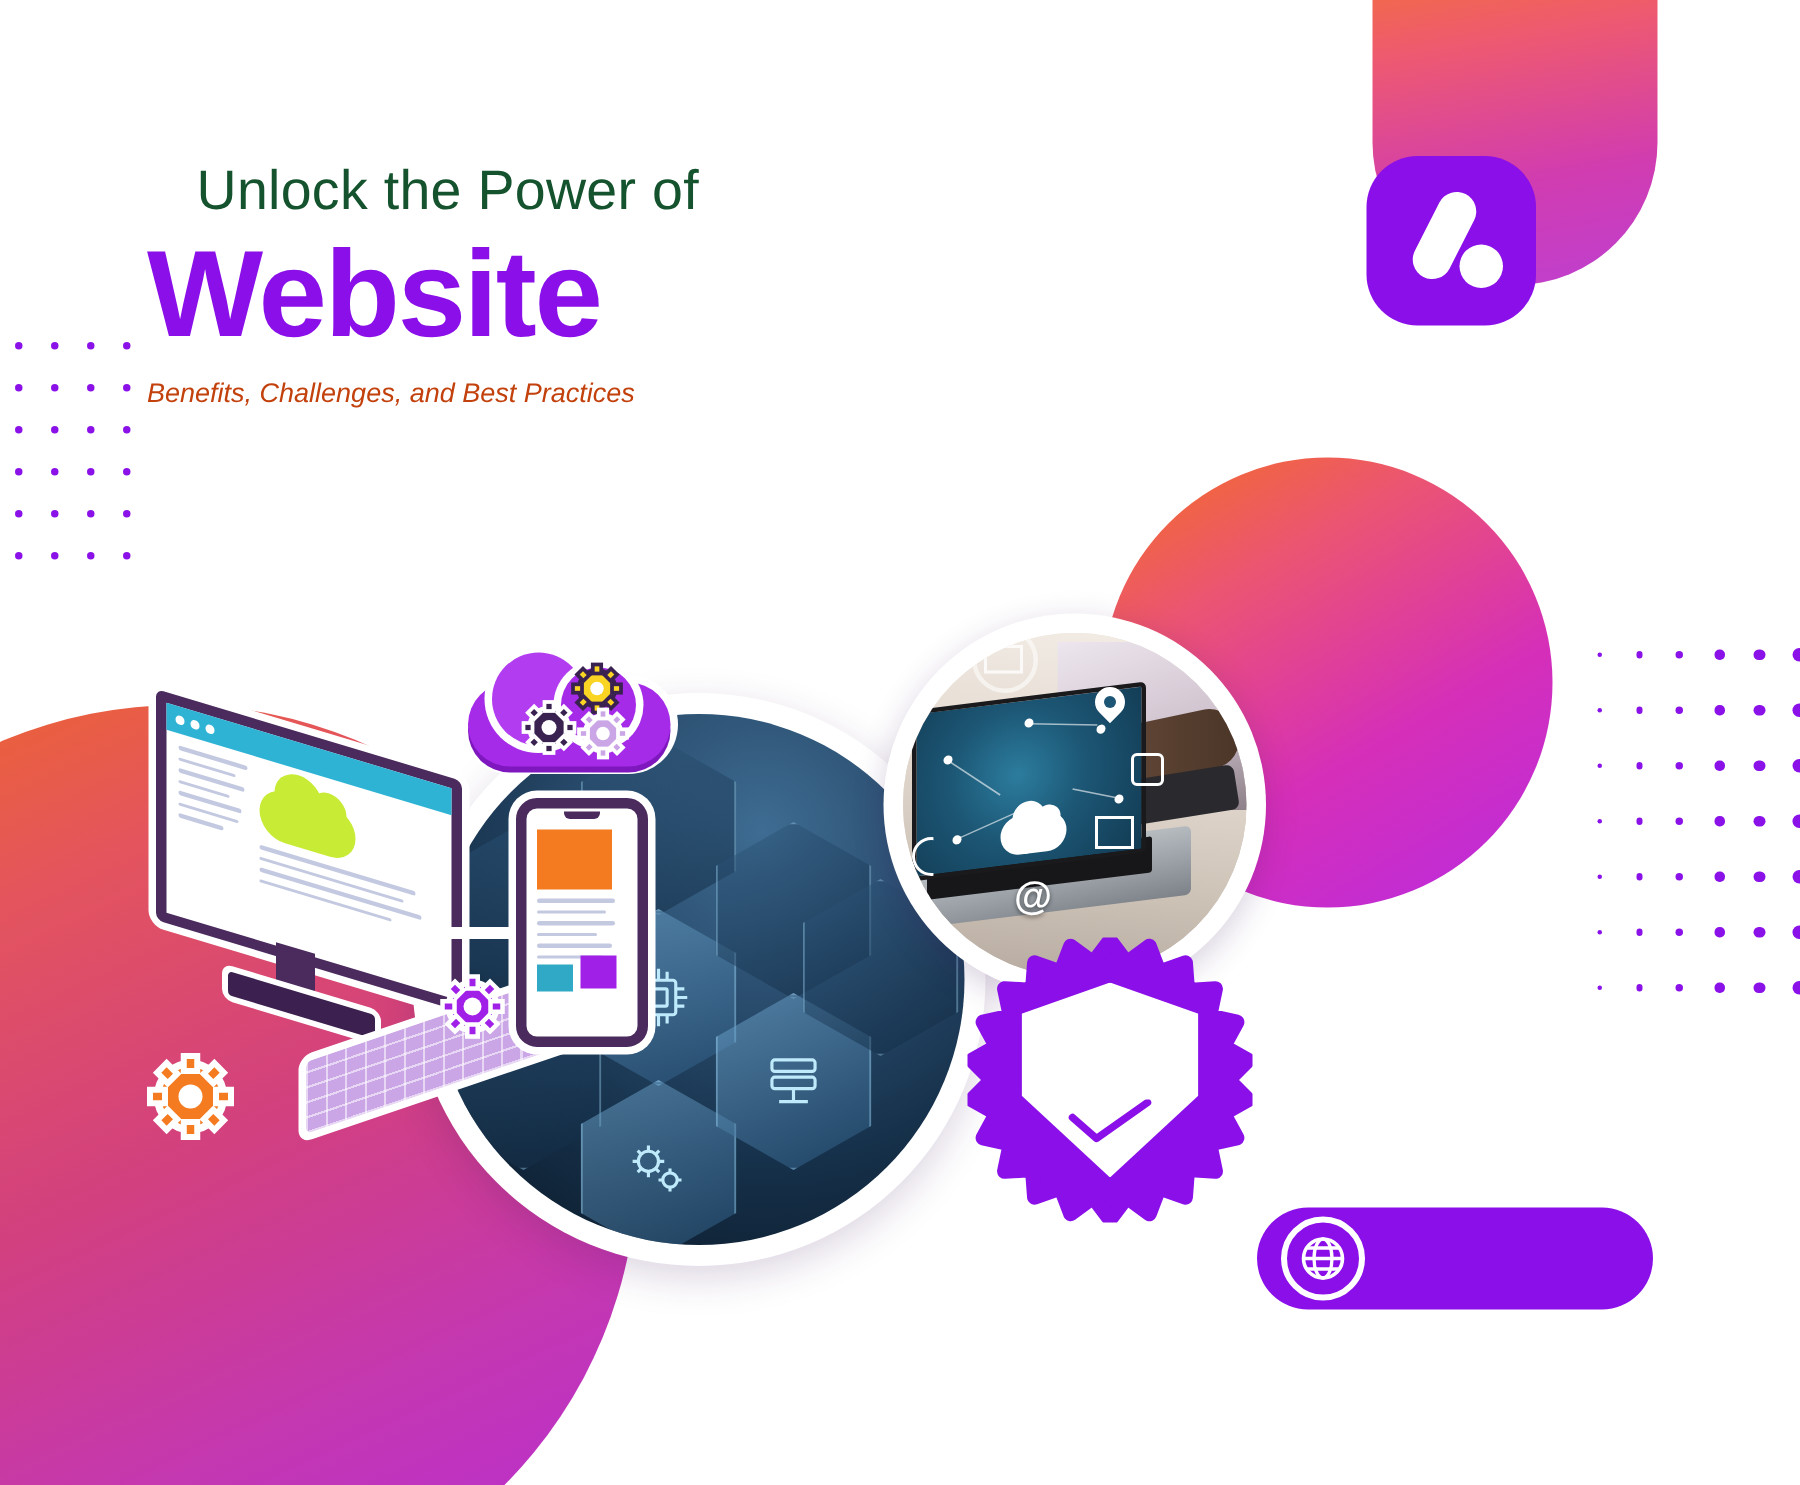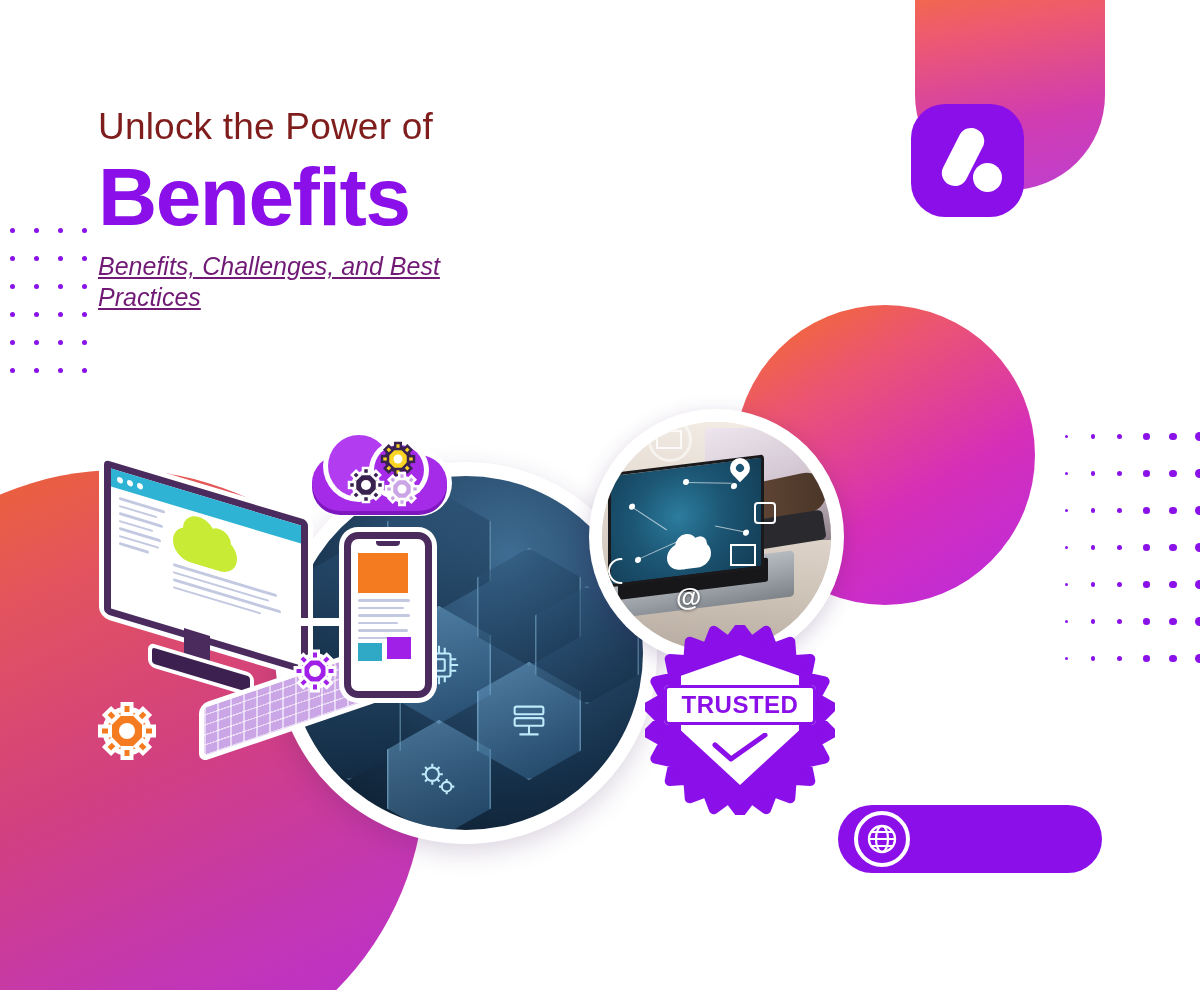--- a/index.html
+++ b/index.html
@@ -16,26 +16,26 @@
   .bg-left-circle{position:absolute;left:-185px;top:470px;width:610px;height:610px;border-radius:50%;
       background:linear-gradient(155deg,#F06A23 0%,#E3545E 25%,#D2407F 50%,#C337B4 75%,#B52BD8 100%);}
 
   
   .dots{position:absolute;}
   .dots .drow{display:flex;}
   .dots .d{border-radius:50%;background:#8A12E8;}
 
   
   .copy{position:absolute;left:98px;top:108px;width:560px;}
-  .eyebrow{font-size:37px;font-weight:400;color:#7f1d1d;letter-spacing:.2px;line-height:1.05;}
+  .eyebrow{font-size:37px;font-weight:400;color:#14532d;letter-spacing:.2px;line-height:1.05;margin-left:33px;}
   .headline{font-size:82px;font-weight:700;color:#8A0FE8;line-height:.93;letter-spacing:-1.5px;
       margin-top:12px;}
   .headline .l2{display:block;}
-  .subtitle{margin-top:16px;font-size:25px;font-style:italic;color:#701a75;line-height:1.25;
-      font-weight:400;width:400px;text-decoration:underline;}
+  .subtitle{margin-top:16px;font-size:18px;font-style:italic;color:#c2410c;line-height:1.25;
+      font-weight:400;width:400px;}
 
   
   .logo{position:absolute;left:911px;top:104px;width:113px;height:113px;border-radius:34px;
       background:#8A0FE8;}
   .logo .bar{position:absolute;left:39px;top:22px;width:26px;height:62px;border-radius:13px;
       background:#fff;transform:rotate(27deg);}
   .logo .dot{position:absolute;left:62px;top:59px;width:29px;height:29px;border-radius:50%;background:#fff;}
 
   
   .hero-circle{position:absolute;left:275px;top:462px;width:382px;height:382px;border-radius:50%;
@@ -263,21 +263,21 @@
         <span class="d" style="width: 5.4px; height: 5.4px; margin-right: 20.6px; align-self: center;"></span>
         <span class="d" style="width: 6.6px; height: 6.6px; margin-right: 19.4px; align-self: center;"></span>
         <span class="d" style="width: 7.8px; height: 7.8px; margin-right: 18.2px; align-self: center;"></span>
         <span class="d" style="width: 9px; height: 9px; margin-right: 17px; align-self: center;"></span>
       </div>
     </div>
 
   <div class="copy">
     <div class="eyebrow">Unlock the Power of</div>
     <div class="headline">
-      <span class="l2">Benefits</span>
+      <span class="l2">Website</span>
     </div>
     <div class="subtitle">Benefits, Challenges, and Best Practices</div>
   </div>
 
   <div class="logo">
     <div class="bar"></div>
     <div class="dot"></div>
   </div>
 
   <div class="hero-circle">
@@ -483,23 +483,20 @@
     </div>
   </div>
 
   <div class="trusted">
     <svg class="tr-burst" viewBox="0 0 190 190">
       <g id="burst-g" fill="#8A0FE8">
           <polygon points="95.0,2.0 106.2,16.8 121.2,5.8 127.8,23.1 145.3,16.8 146.7,35.3 165.3,34.1 161.5,52.3 179.6,56.4 170.8,72.7 187.1,81.8 174.0,95.0 187.1,108.2 170.8,117.3 179.6,133.6 161.5,137.7 165.3,155.9 146.7,154.7 145.3,173.2 127.8,166.9 121.2,184.2 106.2,173.2 95.0,188.0 83.8,173.2 68.8,184.2 62.2,166.9 44.7,173.2 43.3,154.7 24.7,155.9 28.5,137.7 10.4,133.6 19.2,117.3 2.9,108.2 16.0,95.0 2.9,81.8 19.2,72.7 10.4,56.4 28.5,52.3 24.7,34.1 43.3,35.3 44.7,16.8 62.2,23.1 68.8,5.8 83.8,16.8" fill="#8A0FE8" stroke="#8A0FE8" stroke-width="10" stroke-linejoin="round"></polygon>
         </g>
     </svg>
     <div class="tr-shield"></div>
-    <div class="tr-band">
-      <span>TRUSTED</span>
-    </div>
     <svg class="tr-check" viewBox="0 0 58 30">
       <path d="M4 12 L20 26 L54 2" fill="none" stroke="#8A0FE8" stroke-width="5" stroke-linecap="round" stroke-linejoin="round"></path>
     </svg>
   </div>
 
   <div class="wb-arc"></div>
   <div class="web-badge">
     <div class="wb-globe">
       <svg width="32" height="32" viewBox="0 0 32 32">
         <circle cx="16" cy="16" r="13" fill="none" stroke="#fff" stroke-width="2.4"></circle>

